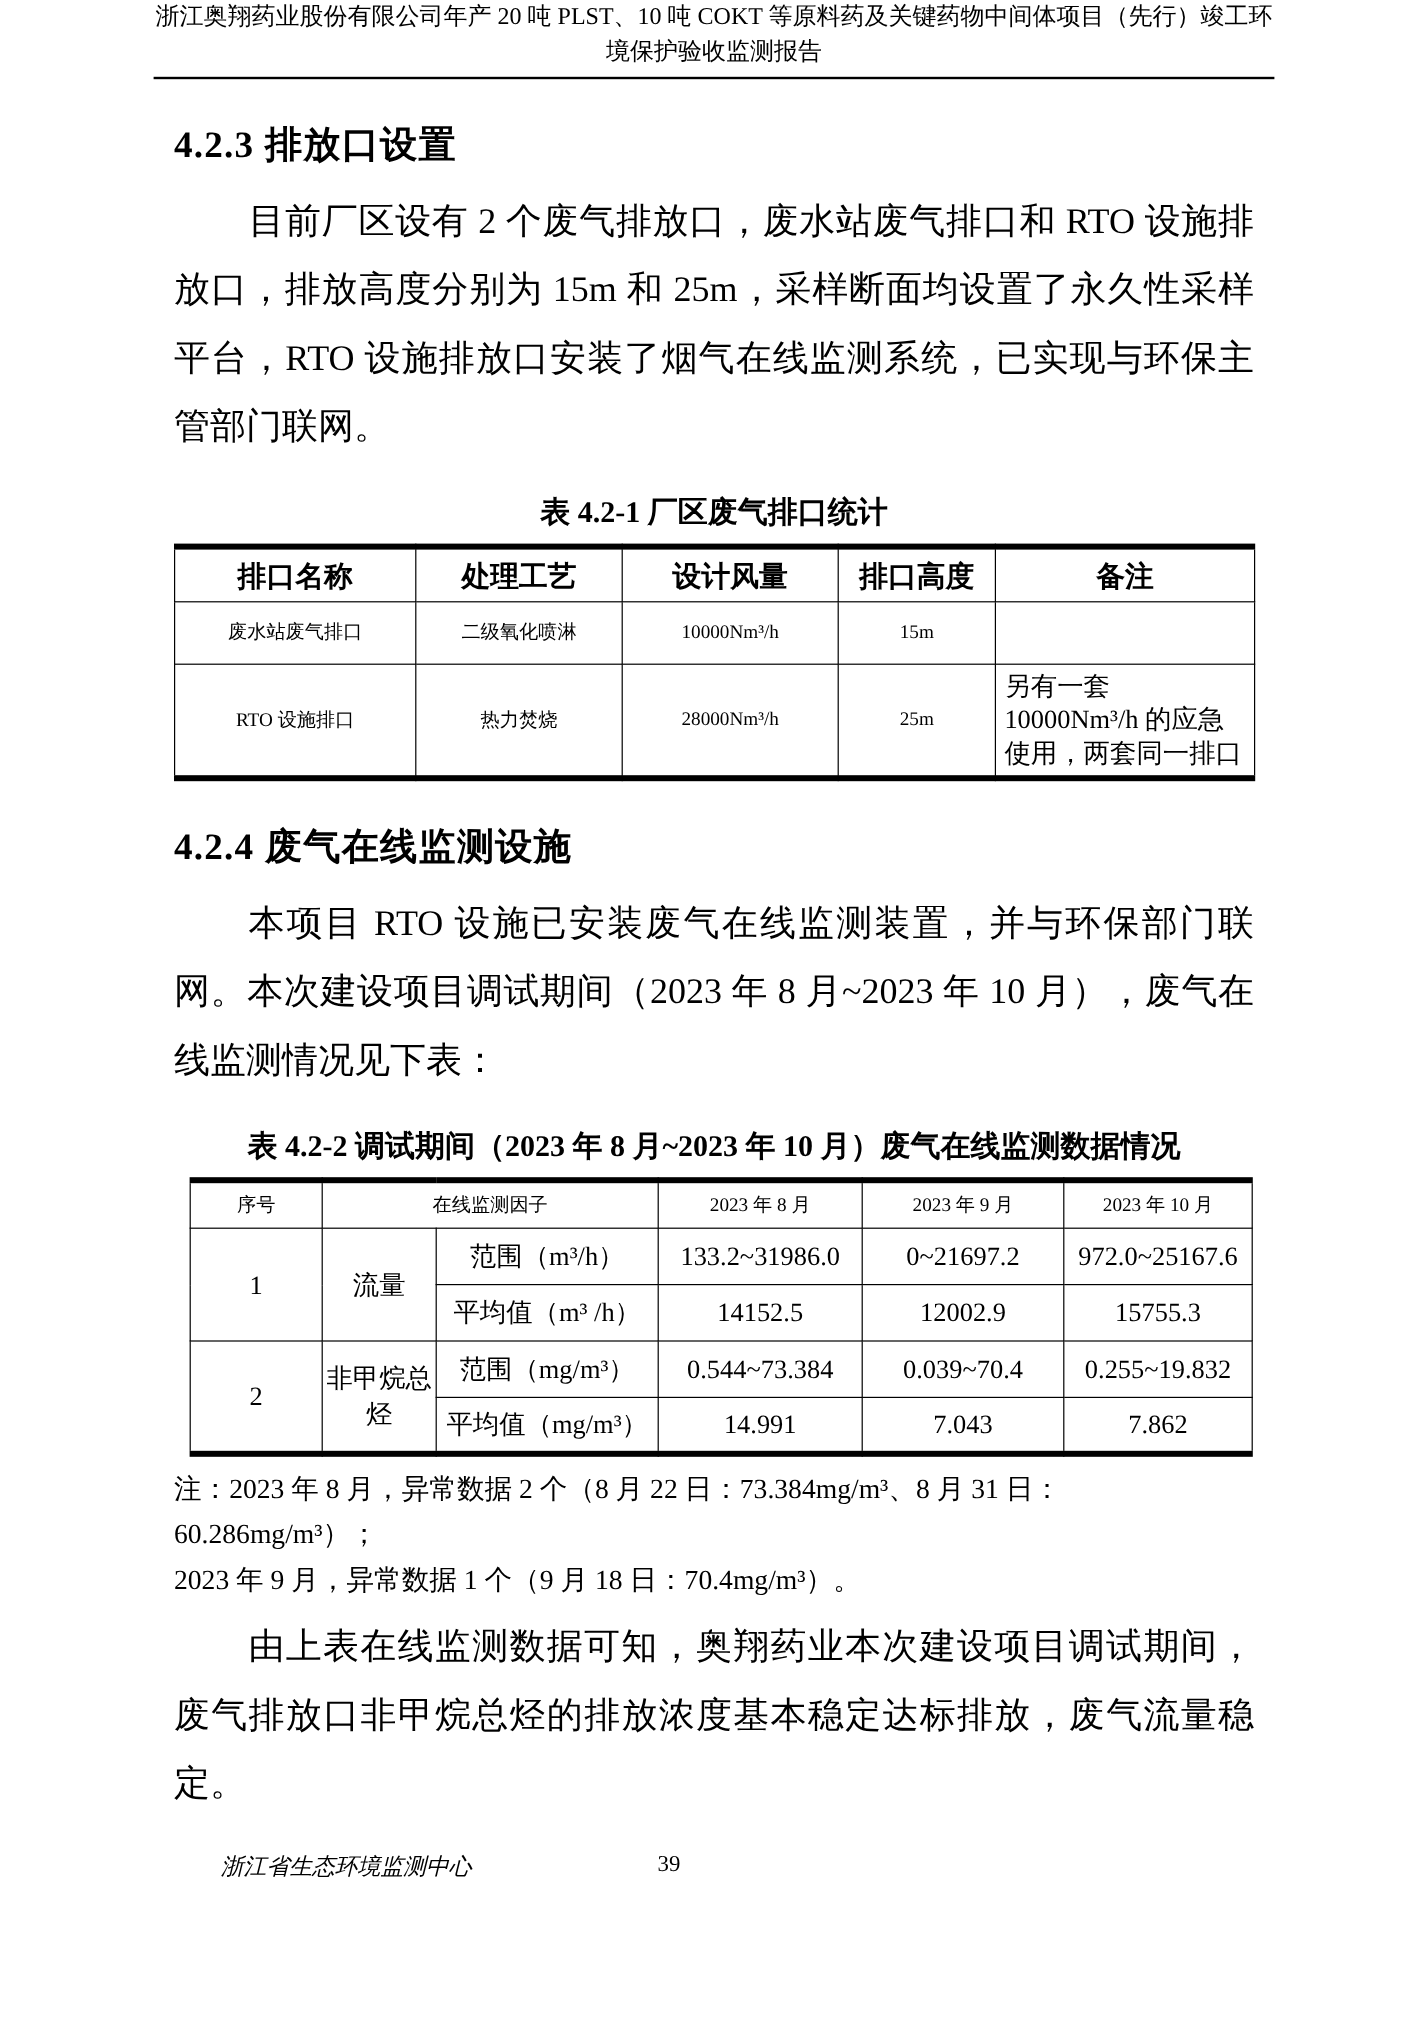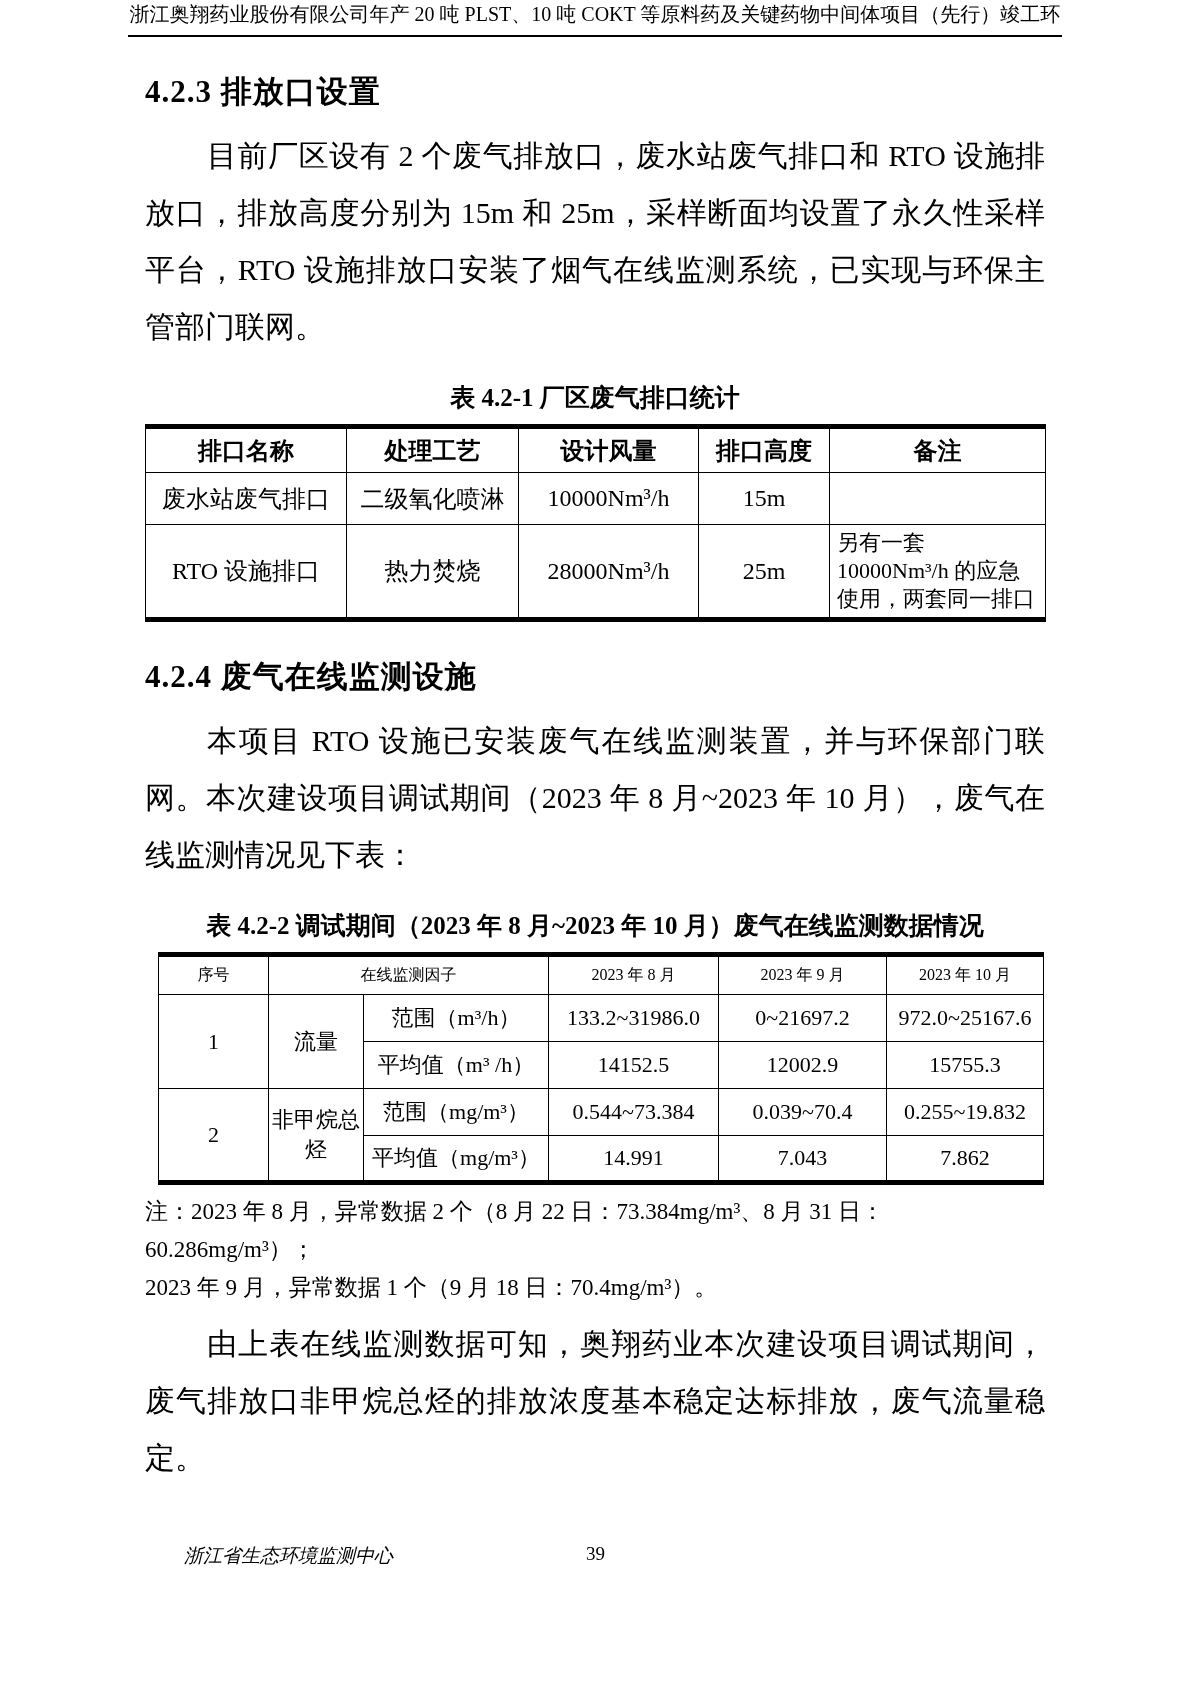--- a/index.html
+++ b/index.html
@@ -48,21 +48,21 @@
   }
 
   table { border-collapse: collapse; table-layout: fixed; }
   .t1 {
     width: 900px;
     border-top: 5px solid #000;
     border-bottom: 5px solid #000;
   }
   .t1 th, .t1 td { border: 1.5px solid #000; text-align: center; vertical-align: middle; }
   .t1 th { font-size: 24px; font-weight: bold; height: 46px; }
-  .t1 td { font-size: 24px; height: 52px; }
+  .t1 td { font-size: 16px; height: 52px; }
   .t1 .remark {
     text-align: left; font-size: 22px; line-height: 28px; padding: 4px 7px;
   }
   .t1 col.c1 { width: 201px; } .t1 col.c2 { width: 172px; }
   .t1 col.c3 { width: 180px; } .t1 col.c4 { width: 131px; }
   .t1 col.c5 { width: 216px; }
 
   .t2 {
     width: 885px;
     margin-left: 13px;
@@ -85,29 +85,30 @@
 
   .closing { margin-top: 8px; }
 
   .doc-footer {
     position: absolute;
     top: 1543px;
     left: 0; right: 0;
     font-size: 19px;
   }
   .doc-footer .org { position: absolute; left: 184px; font-style: italic; }
-  .doc-footer .pagenum { position: absolute; left: 586px; }
+  .doc-footer .pagenum { position: absolute; left: 548px; }
 </style>
 </head>
 <body>
 
 <div class="page">
 
   <header class="doc-header">
     <div>浙江奥翔药业股份有限公司年产 20 吨 PLST、10 吨 COKT 等原料药及关键药物中间体项目（先行）竣工环</div>
+    <div>境保护验收监测报告</div>
   </header>
 
   <main class="content">
 
     <h2 class="section-heading">4.2.3 排放口设置</h2>
 
     <p class="body-text">目前厂区设有 2 个废气排放口，废水站废气排口和 RTO 设施排放口，排放高度分别为 15m 和 25m，采样断面均设置了永久性采样平台，RTO 设施排放口安装了烟气在线监测系统，已实现与环保主管部门联网。</p>
 
     <div class="table-caption">表 4.2-1 厂区废气排口统计</div>
 

